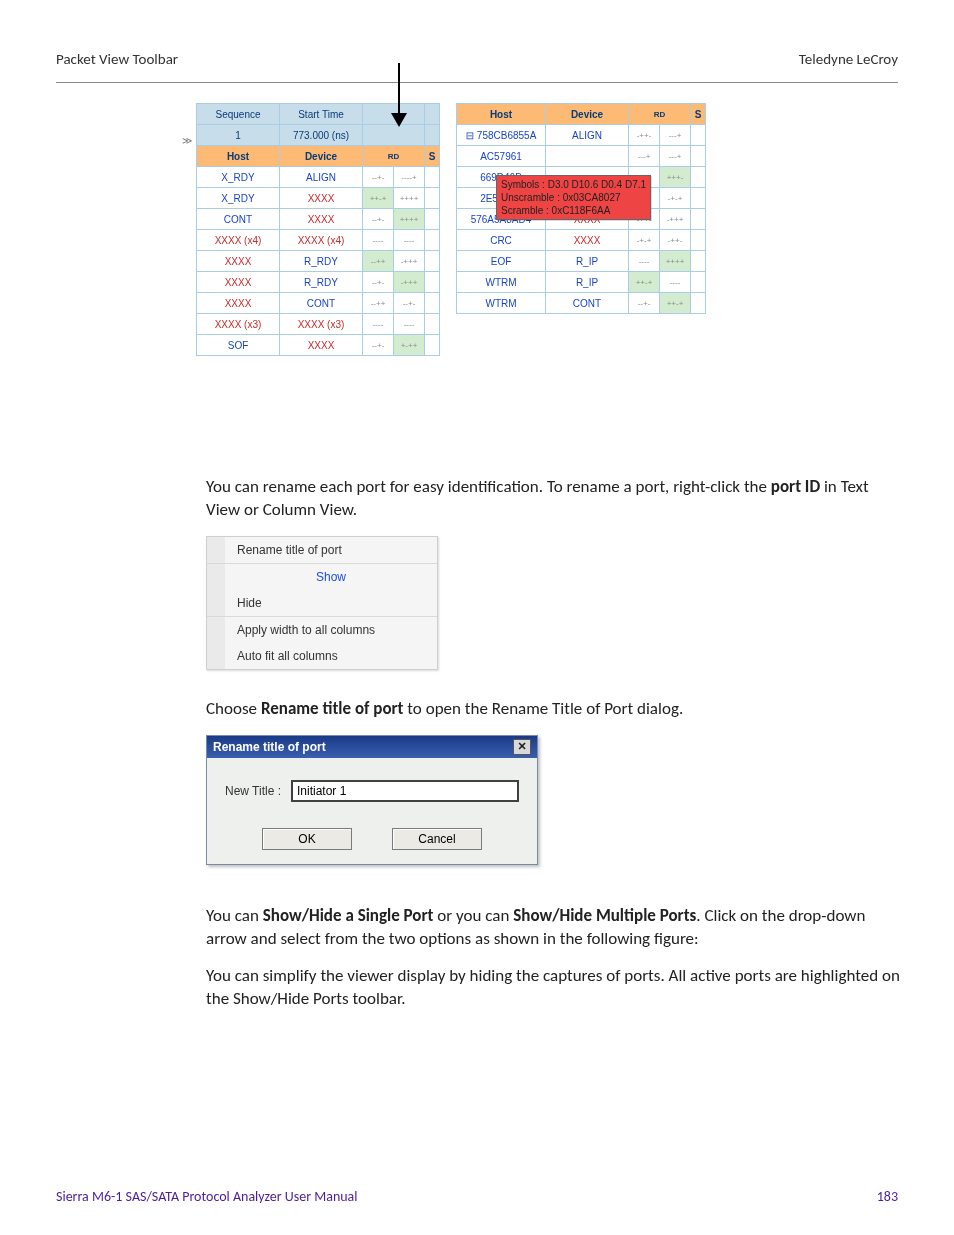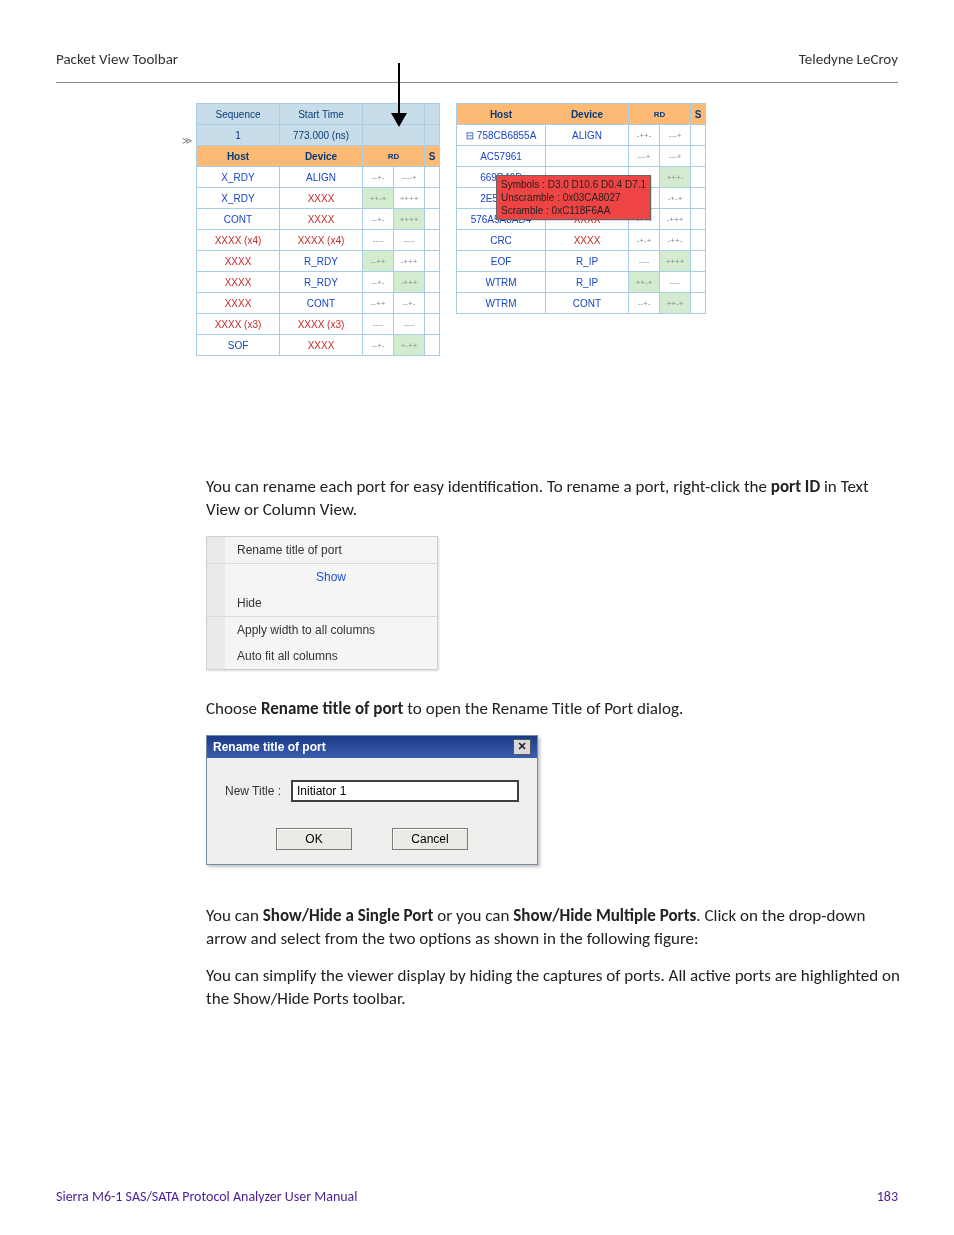--- a/index.html
+++ b/index.html
@@ -171,21 +171,21 @@
     font-size: 12px;
     padding: 2px 4px;
     border: 2px solid #404040;
     background: #fff;
   }
   .dlg .btns {
     display: flex; justify-content: center; gap: 40px;
     margin-top: 26px;
   }
   .dlg button.win {
-    width: 76px; height: 22px;
+    width: 90px; height: 22px;
     font-size: 12px;
     background: #eceae5;
     border: 1px solid #7a7a7a;
     box-shadow: inset 1px 1px 0 #fff;
     cursor: pointer;
   }
 </style>
 </head>
 <body>
 

